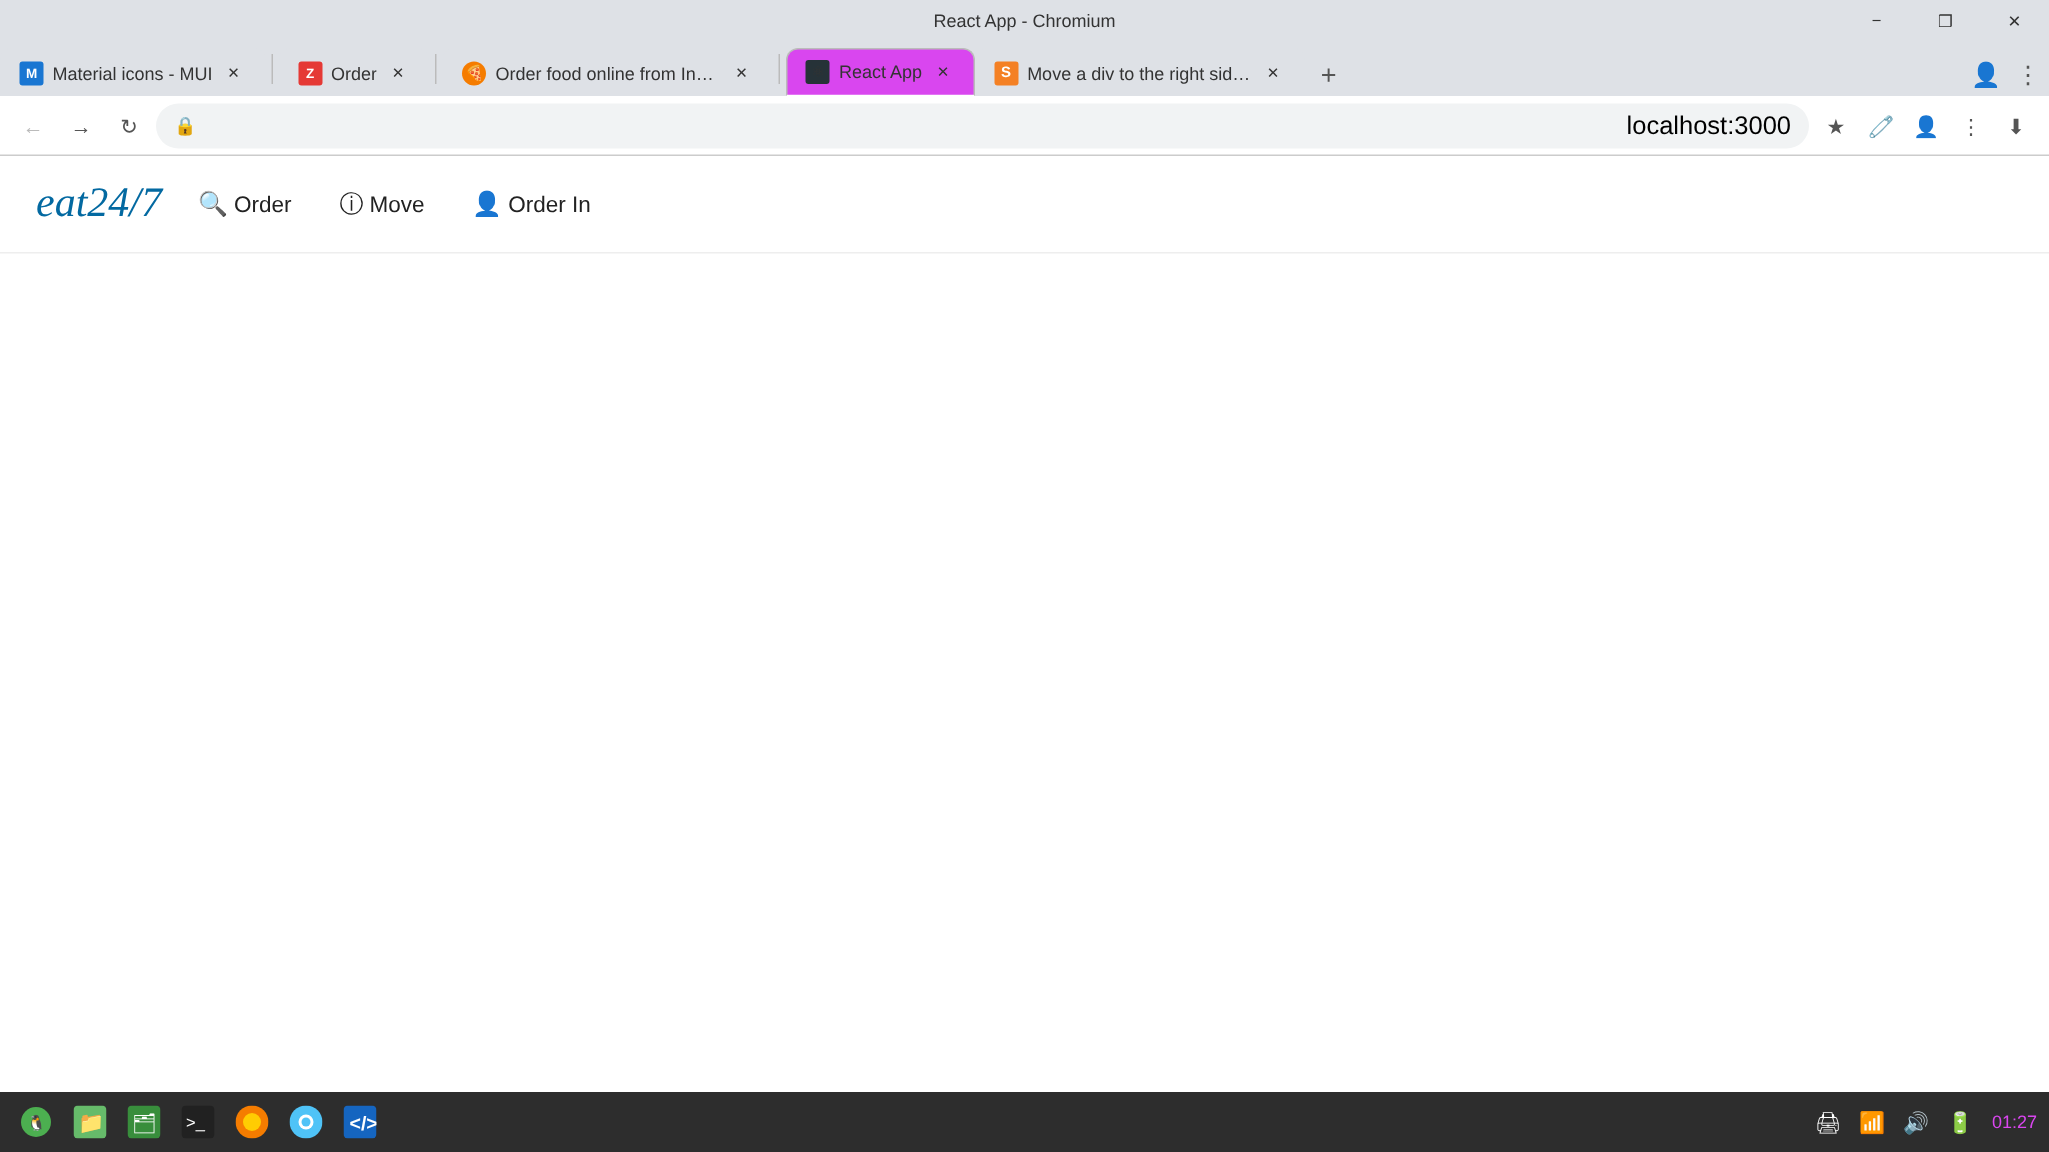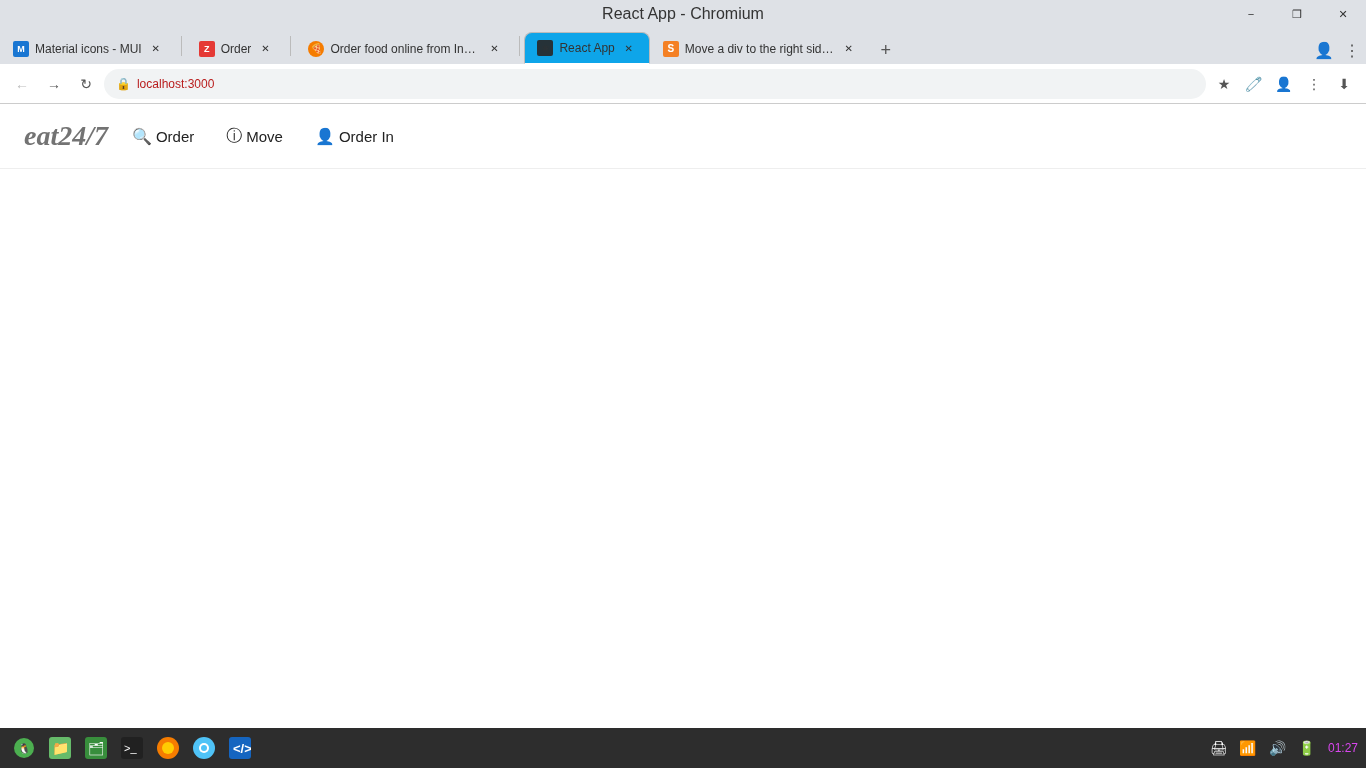--- a/index.html
+++ b/index.html
@@ -11,21 +11,21 @@
     
     .title-bar {
       display: flex;
       align-items: center;
       justify-content: center;
       background: #dee1e6;
       height: 28px;
       position: relative;
     }
     .title-bar-text {
-      font-size: 16px;
+      font-size: 12px;
       color: #333;
     }
     .window-controls {
       position: absolute;
       right: 0;
       top: 0;
       display: flex;
       align-items: center;
       height: 28px;
     }
@@ -64,21 +64,21 @@
       cursor: pointer;
       position: relative;
       border: 1px solid transparent;
       border-bottom: none;
       gap: 6px;
       white-space: nowrap;
       overflow: hidden;
       text-overflow: ellipsis;
     }
     .tab.active {
-      background: #0ea5e9;
+      background: #d946ef;
       border-color: #bbb;
       border-bottom: 1px solid #fff;
       z-index: 1;
       text-align: center;
     }
     .tab-favicon {
       width: 16px;
       height: 16px;
       flex-shrink: 0;
     }
@@ -146,23 +146,24 @@
       border-radius: 20px;
       padding: 0 12px;
       height: 30px;
       gap: 6px;
     }
     .lock-icon {
       font-size: 12px;
       color: #555;
     }
     .address-text {
-      font-size: 12px;
-      color: #b91c1c;
+      font-size: 17px;
+      color: #000000;
       flex: 1;
+      text-align: right;
     }
     .address-bar-actions {
       display: flex;
       align-items: center;
       gap: 2px;
     }
     .addr-action-btn {
       width: 28px;
       height: 28px;
       display: flex;
@@ -189,22 +190,22 @@
       display: flex;
       align-items: center;
       padding: 16px 24px;
       gap: 16px;
       background: #fff;
       border-bottom: 1px solid #eee;
     }
     .logo {
       font-style: italic;
       font-size: 28px;
-      font-weight: bold;
-      color: #737373;
+      font-weight: normal;
+      color: #0369a1;
       font-family: Georgia, serif;
     }
     .nav-item {
       display: flex;
       align-items: center;
       gap: 4px;
       font-size: 15px;
       color: #222;
       cursor: pointer;
       padding: 4px 8px;

